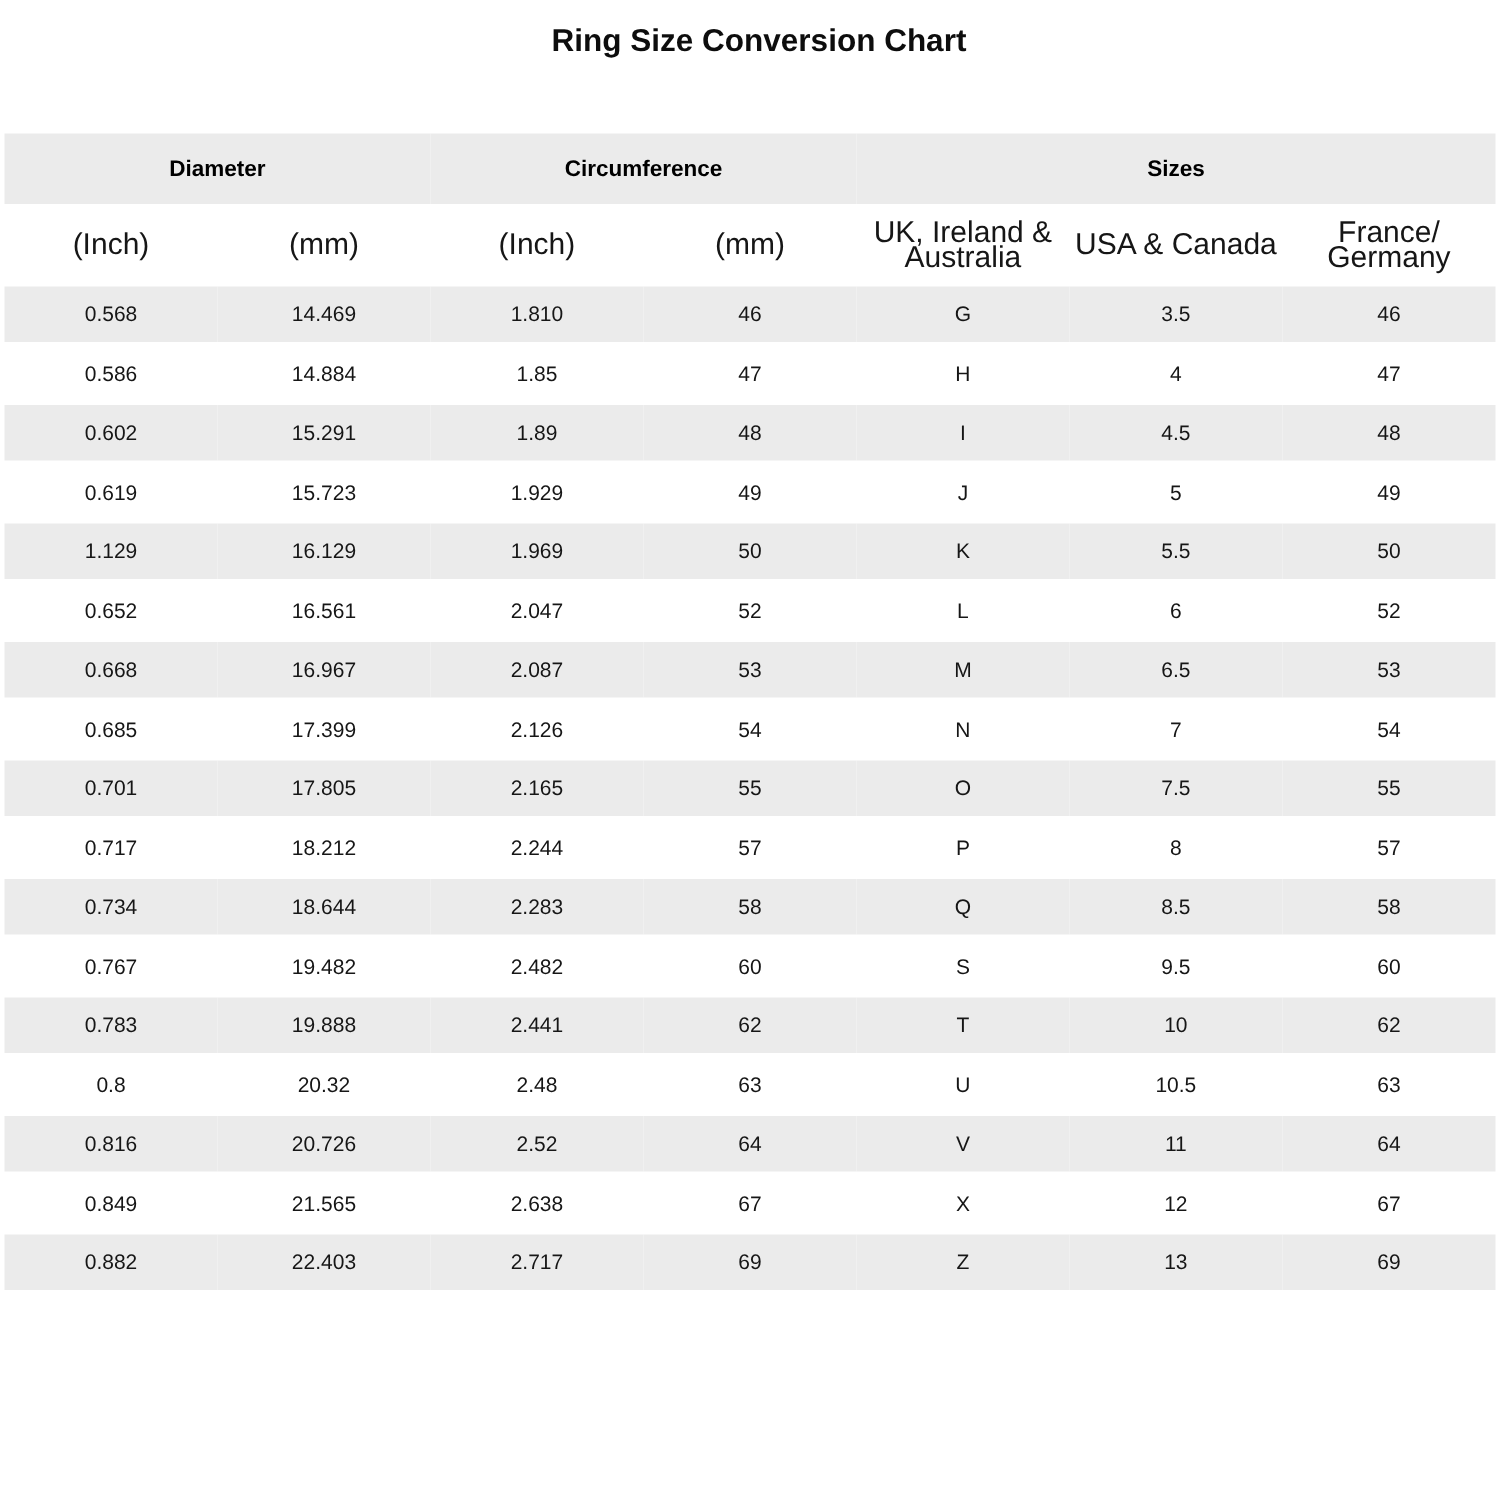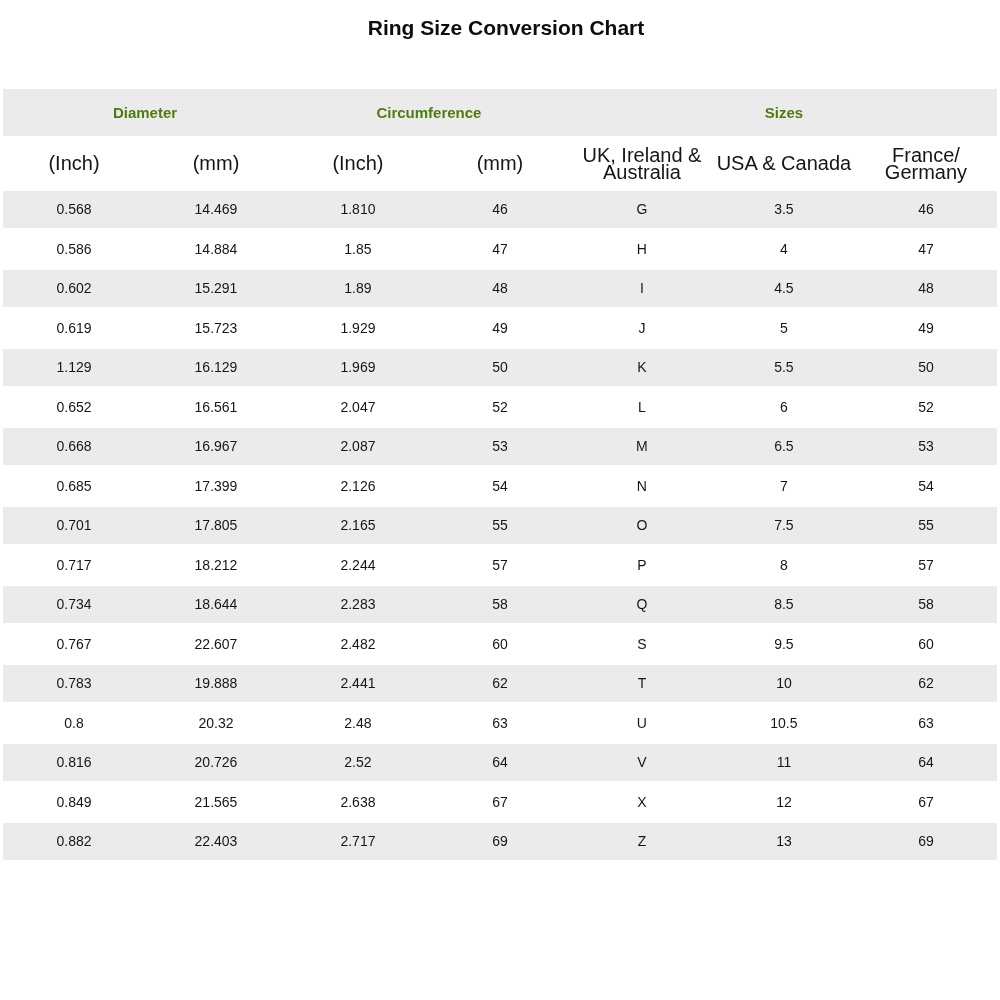--- a/index.html
+++ b/index.html
@@ -34,21 +34,21 @@
     padding: 0;
     text-align: center;
     vertical-align: middle;
     overflow: hidden;
   }
   tr.group-row th {
     background: #ebebeb;
     height: 47px;
     font-size: 15px;
     font-weight: bold;
-    color: #4d7c0f;
+    color: #000000;
   }
   tr.unit-row th {
     background: #ffffff;
     height: 49px;
     font-size: 20px;
     font-weight: normal;
     line-height: 17px;
   }
   tbody td {
     height: 36.5px;
@@ -186,21 +186,21 @@
         <td>0.734</td>
         <td>18.644</td>
         <td>2.283</td>
         <td>58</td>
         <td>Q</td>
         <td>8.5</td>
         <td>58</td>
       </tr>
       <tr>
         <td>0.767</td>
-        <td>22.607</td>
+        <td>19.482</td>
         <td>2.482</td>
         <td>60</td>
         <td>S</td>
         <td>9.5</td>
         <td>60</td>
       </tr>
       <tr>
         <td>0.783</td>
         <td>19.888</td>
         <td>2.441</td>

